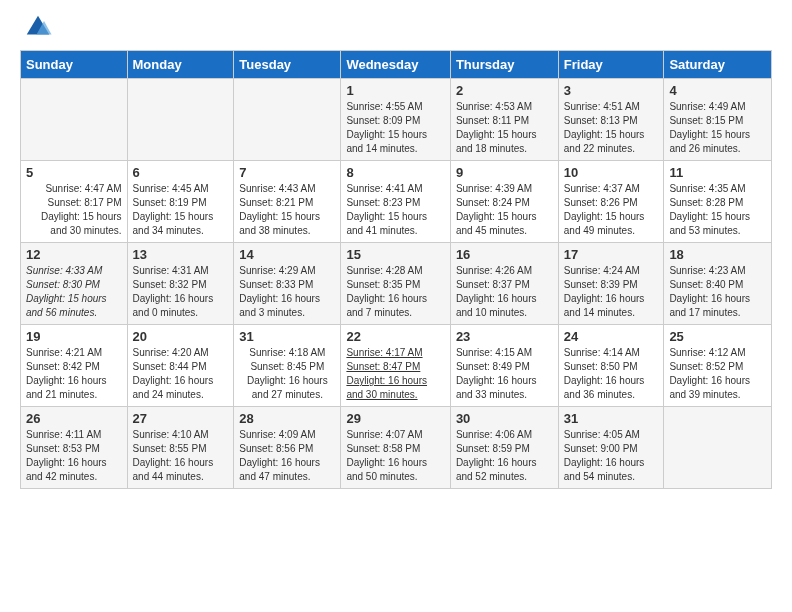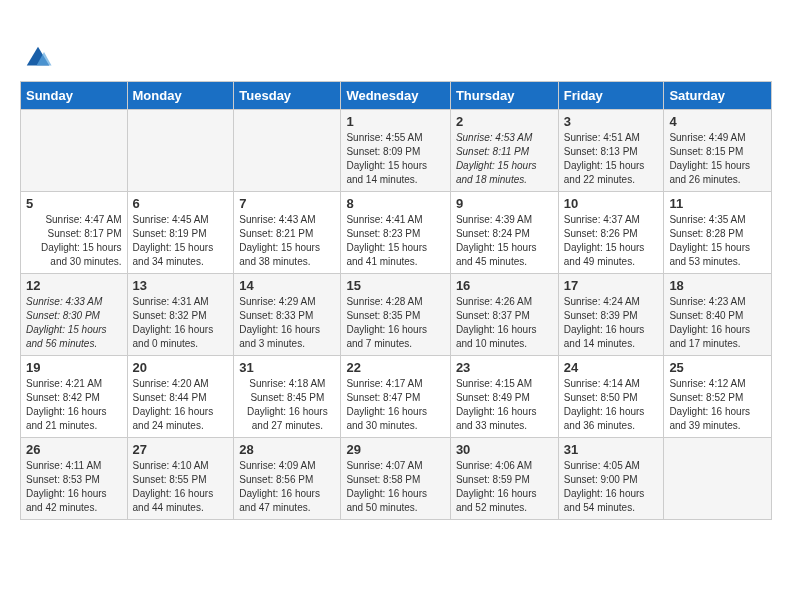--- a/index.html
+++ b/index.html
@@ -5,21 +5,20 @@
     * { box-sizing: border-box; margin: 0; padding: 0; }
     body {
       font-family: Arial, sans-serif;
       background: #fff;
       width: 792px;
       min-height: 612px;
     }
     .page {
       width: 792px;
       padding: 15px 20px;
-      margin-top: 31px;
     }
     .header {
       display: flex;
       justify-content: space-between;
       align-items: flex-start;
       margin-bottom: 10px;
     }
     .logo {
       display: flex;
       align-items: center;
@@ -137,21 +136,21 @@
           <td class="empty"></td>
           <td>
             <span class="day-num">1</span>
             <div class="day-info" style="white-space: pre-line;">Sunrise: 4:55 AM
 Sunset: 8:09 PM
 Daylight: 15 hours
 and 14 minutes.</div>
           </td>
           <td>
             <span class="day-num">2</span>
-            <div class="day-info" style="white-space: pre-line; font-style: italic;">Sunrise: 4:53 AM
+            <div class="day-info" style="white-space: pre-line;">Sunrise: 4:53 AM
 Sunset: 8:11 PM
 Daylight: 15 hours
 and 18 minutes.</div>
           </td>
           <td>
             <span class="day-num">3</span>
             <div class="day-info" style="white-space: pre-line;">Sunrise: 4:51 AM
 Sunset: 8:13 PM
 Daylight: 15 hours
 and 22 minutes.</div>
@@ -283,21 +282,21 @@
           </td>
           <td>
             <span class="day-num">31</span>
             <div class="day-info" style="white-space: pre-line; text-align: center;">Sunrise: 4:18 AM
 Sunset: 8:45 PM
 Daylight: 16 hours
 and 27 minutes.</div>
           </td>
           <td>
             <span class="day-num">22</span>
-            <div class="day-info" style="white-space: pre-line;">Sunrise: 4:17 AM
+            <div class="day-info" style="white-space: pre-line; text-decoration: underline;">Sunrise: 4:17 AM
 Sunset: 8:47 PM
 Daylight: 16 hours
 and 30 minutes.</div>
           </td>
           <td>
             <span class="day-num">23</span>
             <div class="day-info" style="white-space: pre-line;">Sunrise: 4:15 AM
 Sunset: 8:49 PM
 Daylight: 16 hours
 and 33 minutes.</div>

